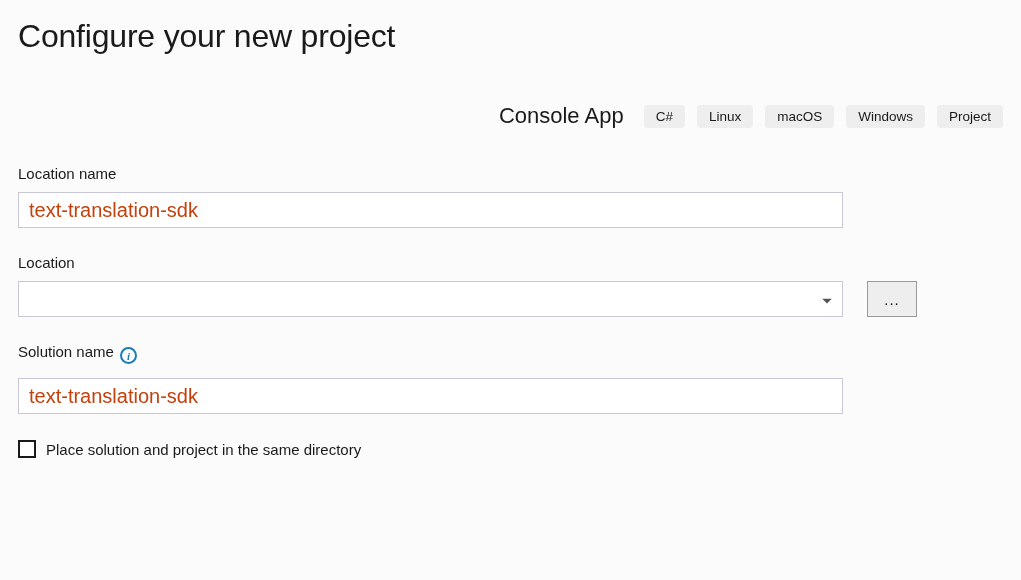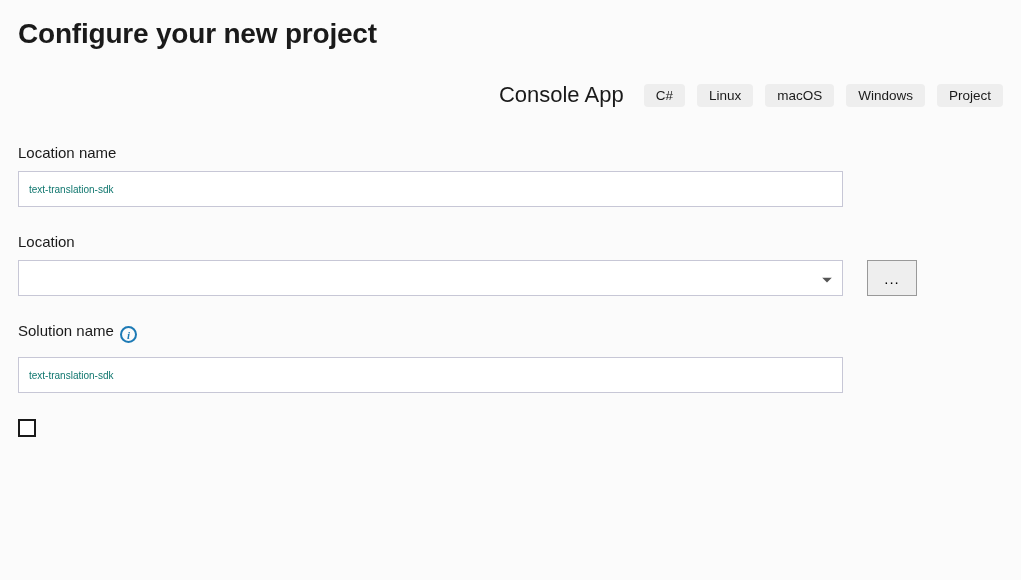--- a/index.html
+++ b/index.html
@@ -5,23 +5,23 @@
     * { box-sizing: border-box; margin: 0; padding: 0; }
     body {
       font-family: "Segoe UI", Tahoma, sans-serif;
       background: #fbfbfb;
       color: #1a1a1a;
       padding: 18px;
       width: 1021px;
       height: 580px;
     }
     .page-title {
-      font-size: 28px;
-      font-weight: 700;
-      margin-bottom: 32px;
+      font-size: 32px;
+      font-weight: 400;
+      margin-bottom: 48px;
       letter-spacing: -0.2px;
     }
     .template-row {
       display: flex;
       align-items: center;
       gap: 12px;
       margin-bottom: 36px;
       justify-content: flex-end;
     }
     .template-name {
@@ -47,23 +47,23 @@
       gap: 6px;
       margin-bottom: 10px;
     }
     .text-input {
       display: block;
       width: 825px;
       height: 36px;
       border: 1px solid #c7c7d6;
       background: #ffffff;
       padding: 0 10px;
-      font-size: 10px;
+      font-size: 20px;
       font-family: inherit;
-      color: #0f766e;
+      color: #c2410c;
       margin-bottom: 26px;
     }
     .location-row {
       display: flex;
       align-items: center;
       gap: 24px;
       margin-bottom: 26px;
     }
     .combo {
       position: relative;
@@ -159,16 +159,17 @@
 </div>
 
 <div class="label-row">
   <span class="field-label" style="margin-bottom:8px">Solution name</span>
   <span class="info-icon">i</span>
 </div>
 <input type="text" class="text-input" value="text-translation-sdk" style="">
 
 <div class="checkbox-row">
   <span class="checkbox"></span>
+  <span class="checkbox-label">Place solution and project in the same directory</span>
 </div>
 
 
 
 
 </body></html>

